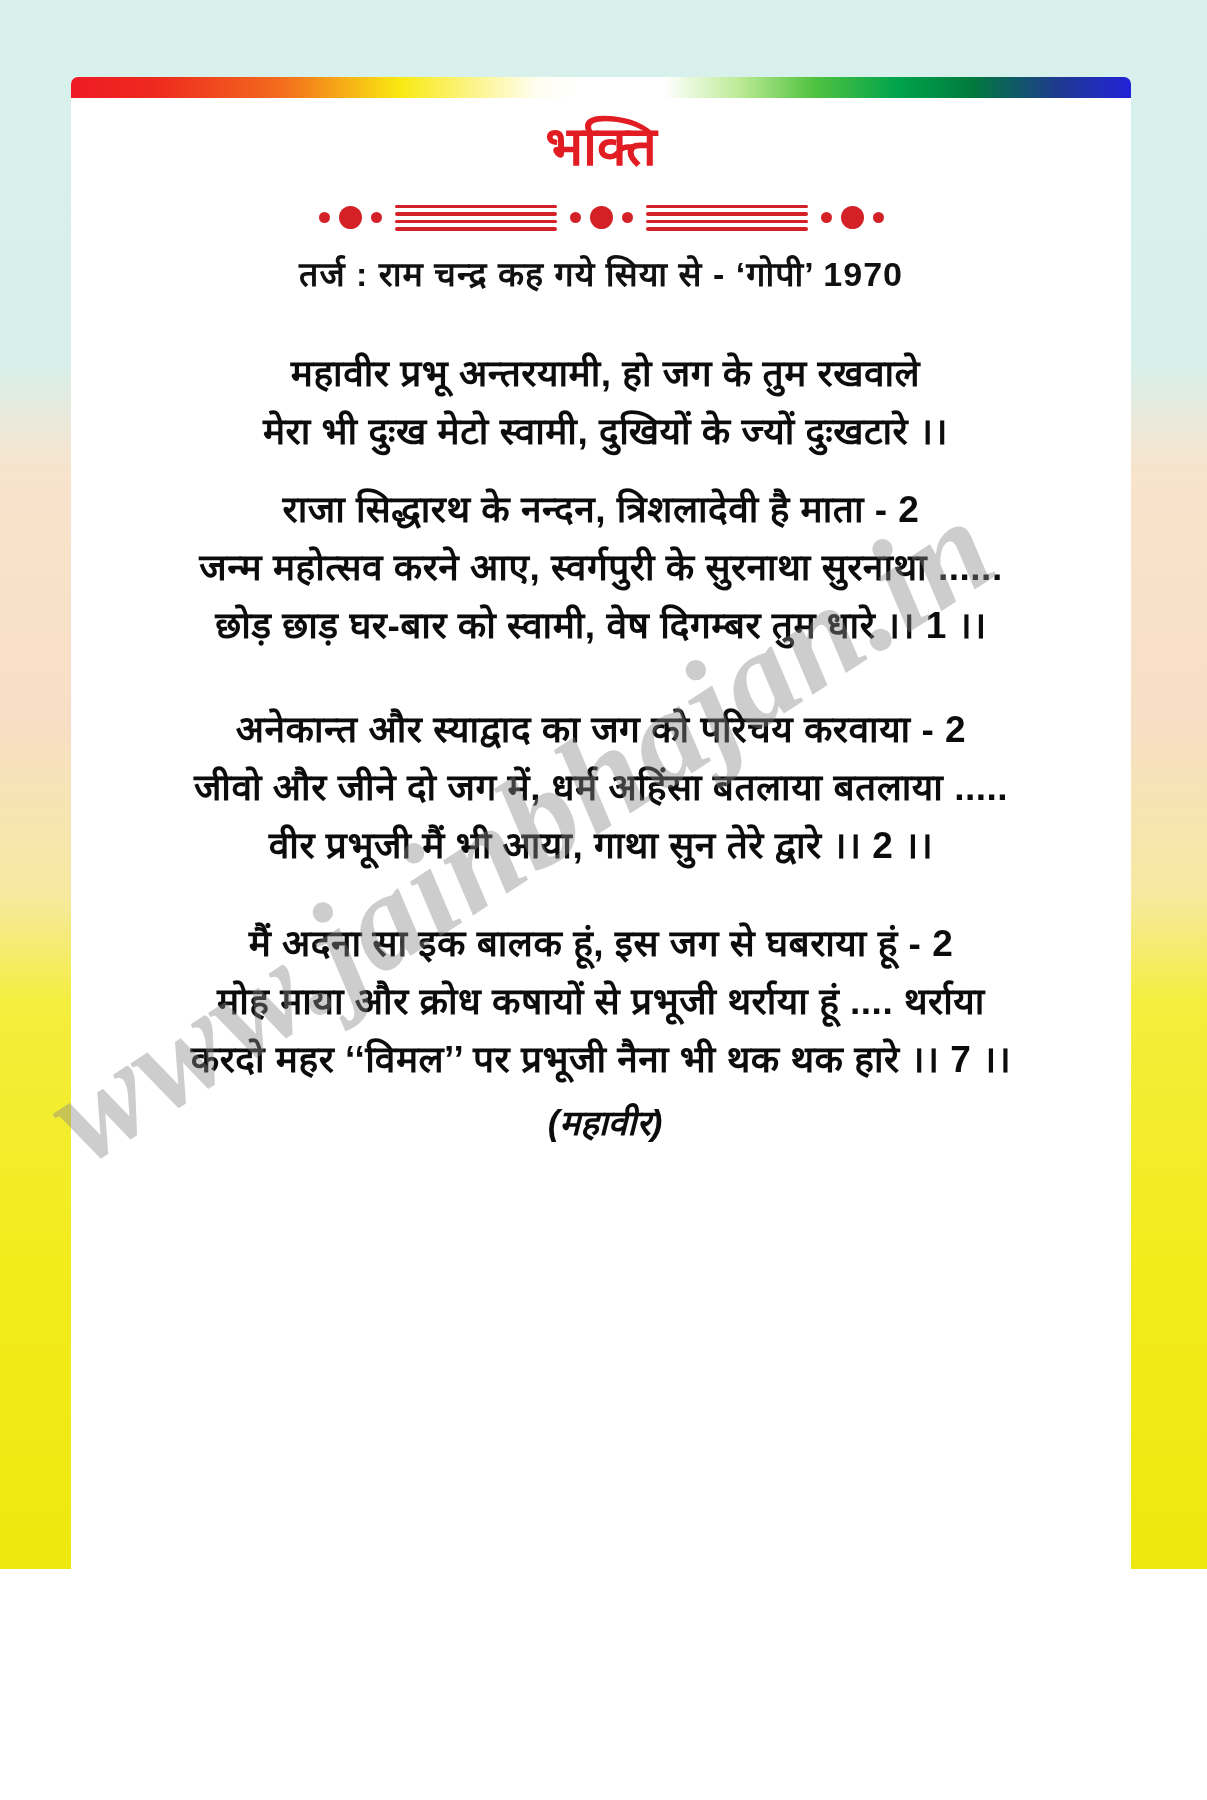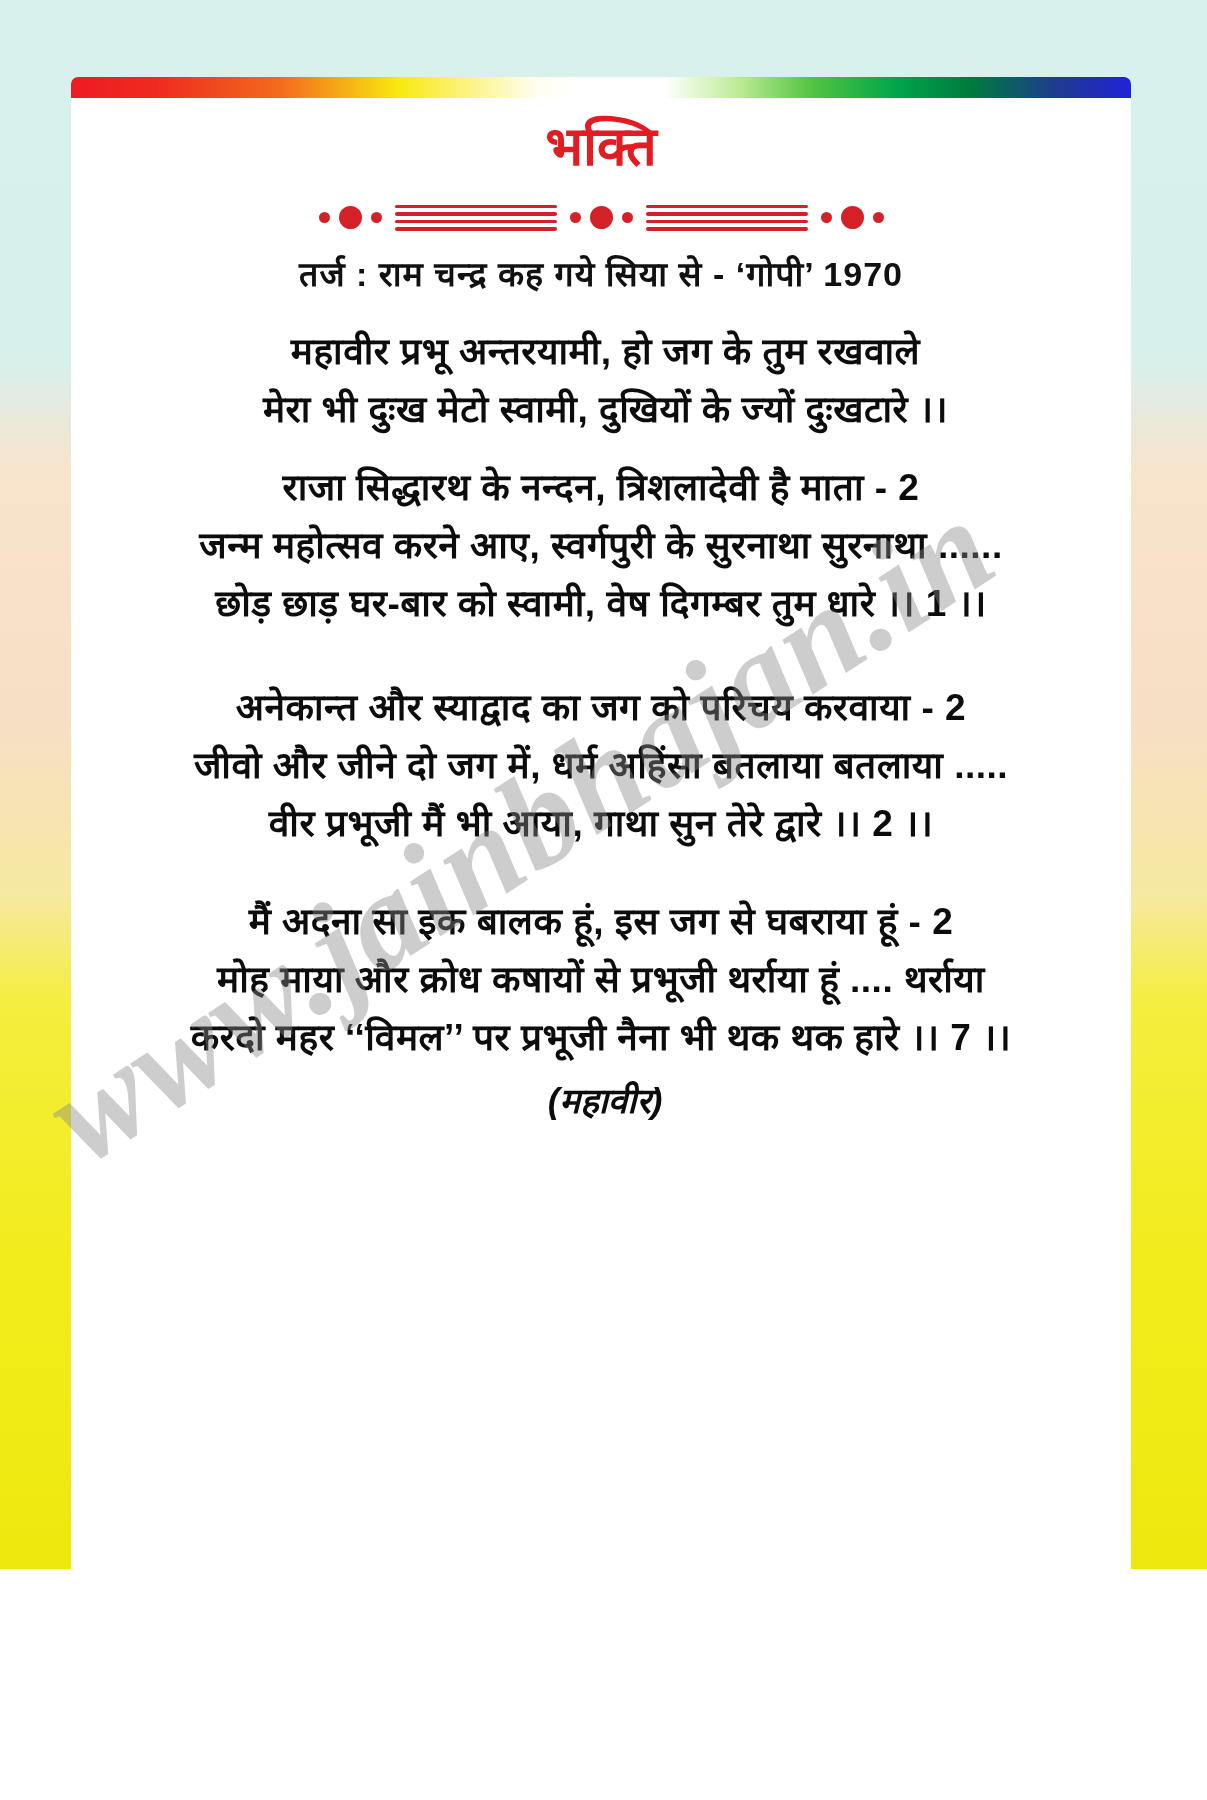--- a/index.html
+++ b/index.html
@@ -53,21 +53,21 @@
   .taraj{
     margin-top:21px;
     font-size:34px;line-height:44px;font-weight:bold;color:#111;
     letter-spacing:1px;
   }
   .stanza{margin:0;}
   .stanza .line{
     font-size:37px;line-height:58px;font-weight:bold;color:#0c0c0c;
     letter-spacing:0.5px;white-space:nowrap;
   }
-  .stanza-1{margin-top:27px;padding-left:9px;}
+  .stanza-1{margin-top:49px;padding-left:9px;}
   .stanza-2{margin-top:20px;}
   .stanza-3{margin-top:46px;}
   .stanza-4{margin-top:40px;}
   .signature{
     margin-top:12px;
     font-size:35px;line-height:44px;font-weight:bold;font-style:italic;
     color:#0c0c0c;
     padding-left:8px;
   }
   .watermark{

